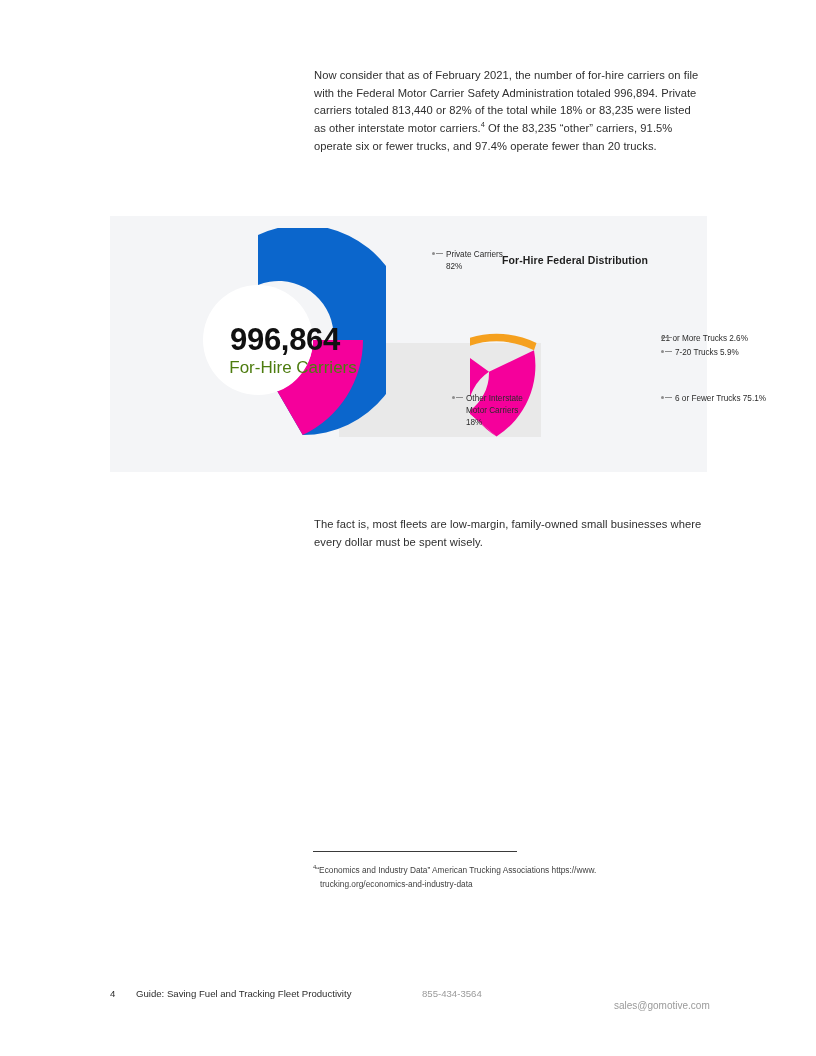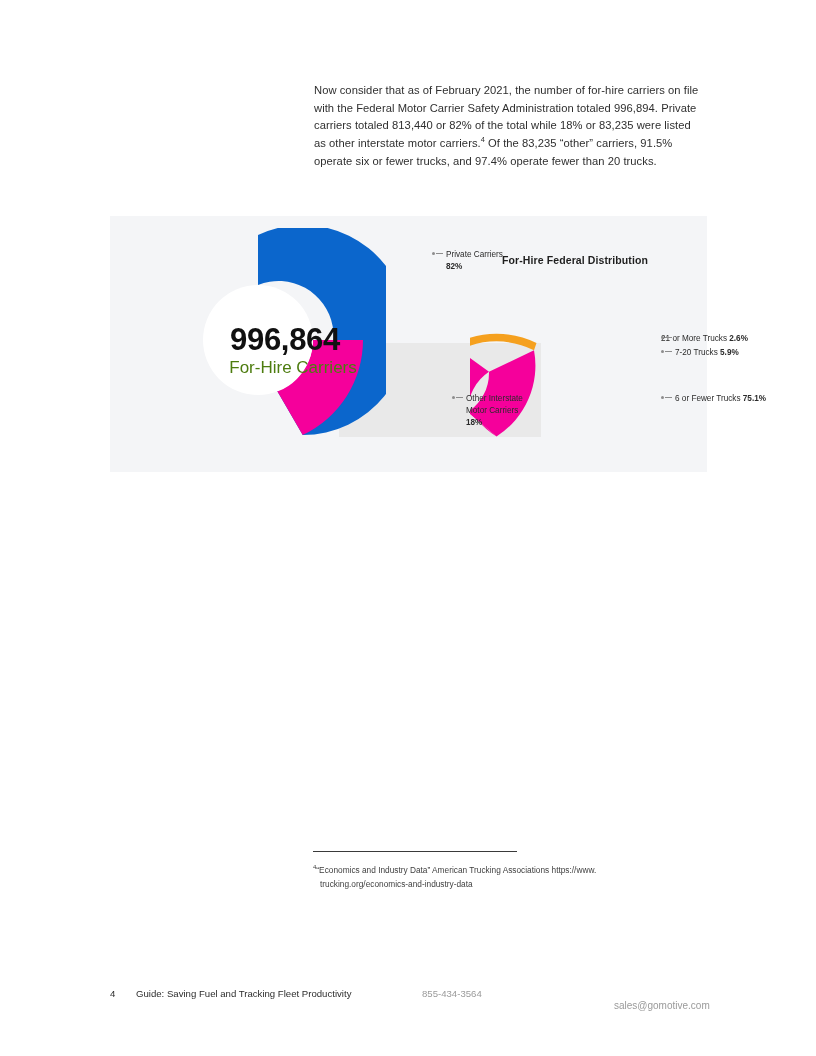--- a/index.html
+++ b/index.html
@@ -19,21 +19,21 @@
   .page {
     position: absolute;
     inset: 0;
     background: #ffffff;
   }
 
   
   .intro-para {
     position: absolute;
     left: 314px;
-    top: 71px;
+    top: 56px;
     width: 390px;
     font-size: 11.2px;
     line-height: 17.6px;
     color: #2f2f2f;
     letter-spacing: 0.005em;
   }
   .intro-para sup {
     font-size: 7.4px;
     vertical-align: super;
     line-height: 0;
@@ -118,21 +118,21 @@
 
   
   .callout {
     position: absolute;
     font-size: 8.2px;
     color: #2b2b2b;
     line-height: 12px;
     white-space: nowrap;
   }
   .callout .pct {
-    font-weight: bold;
+    font-weight: normal;
   }
   .callout-marker {
     position: absolute;
     display: inline-block;
   }
   .callout-marker .dot {
     position: absolute;
     left: 0;
     top: 3px;
     width: 3.2px;
@@ -321,20 +321,21 @@
       <span class="callout-marker">
         <span class="dot"></span>
           <span class="line"></span>
       </span>
       <span class="txt">6 or Fewer Trucks</span>
       <span class="pct">75.1%</span>
     </div>
 
   </div>
 
+  <p class="closing-para">The fact is, most fleets are low-margin, family-owned small businesses where every dollar must be spent wisely.</p>
 
   <div class="footnote-rule"></div>
   <div class="footnote"><sup>4</sup><span>“Economics and Industry Data” American Trucking Associations https://www.</span><span class="cont">trucking.org/economics-and-industry-data</span></div>
 
   <div class="footer">
     <span class="footer-page">4</span>
     <span class="footer-title">Guide: Saving Fuel and Tracking Fleet Productivity</span>
     <span class="footer-phone">855-434-3564</span>
     <span class="footer-email">sales@gomotive.com</span>
   </div>

